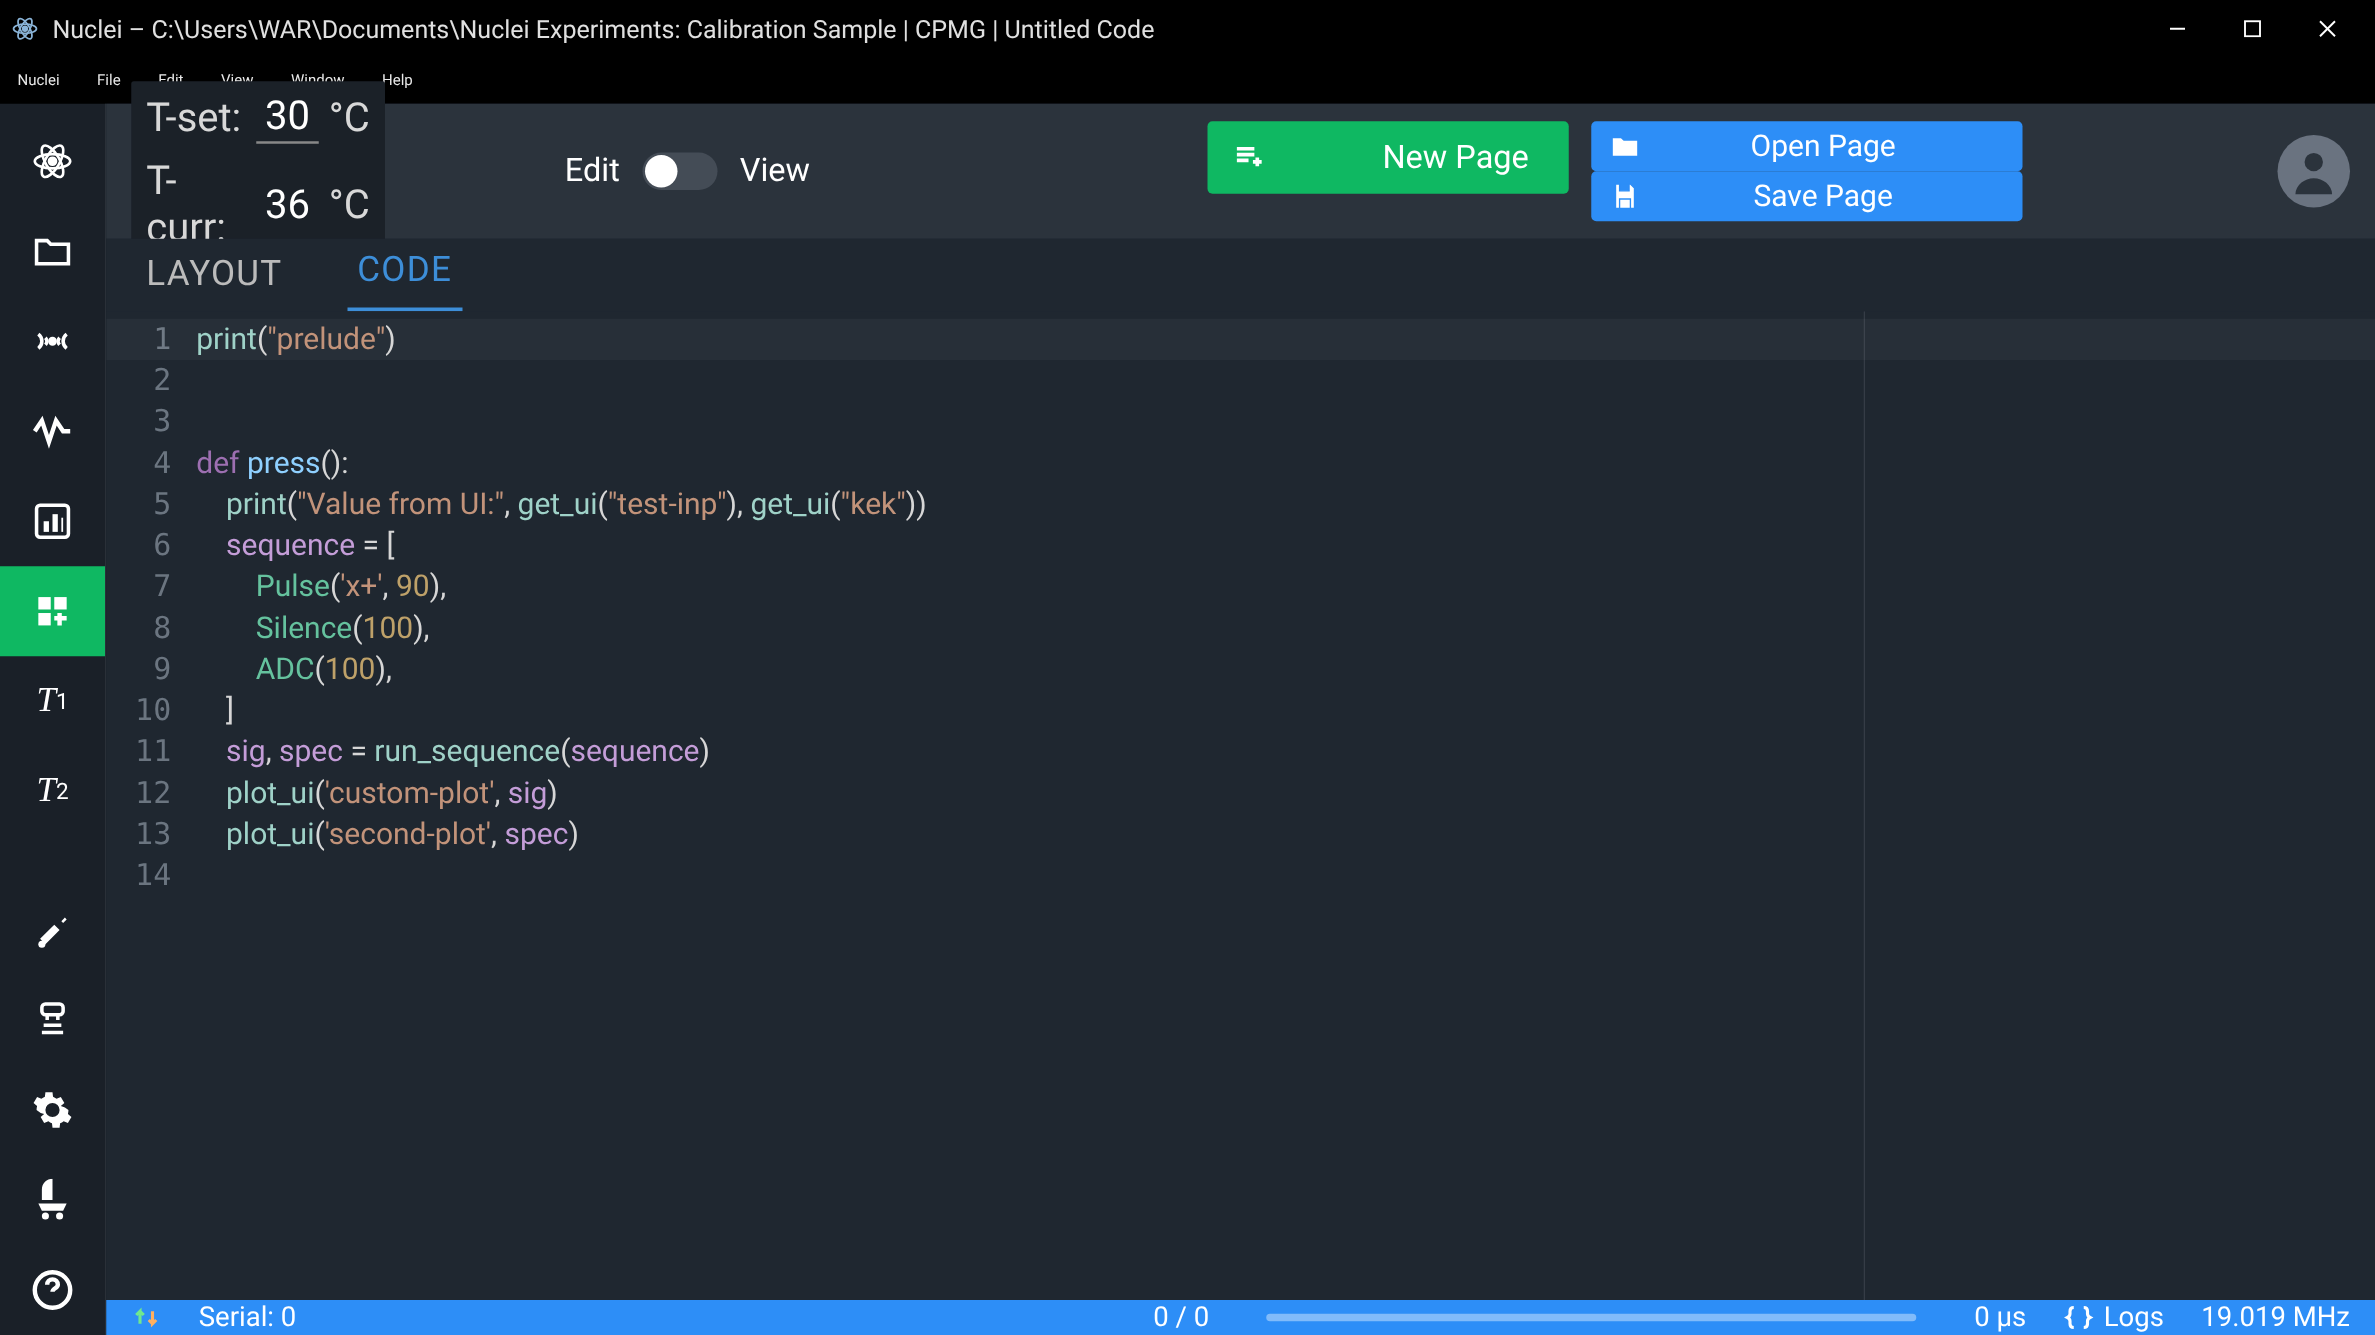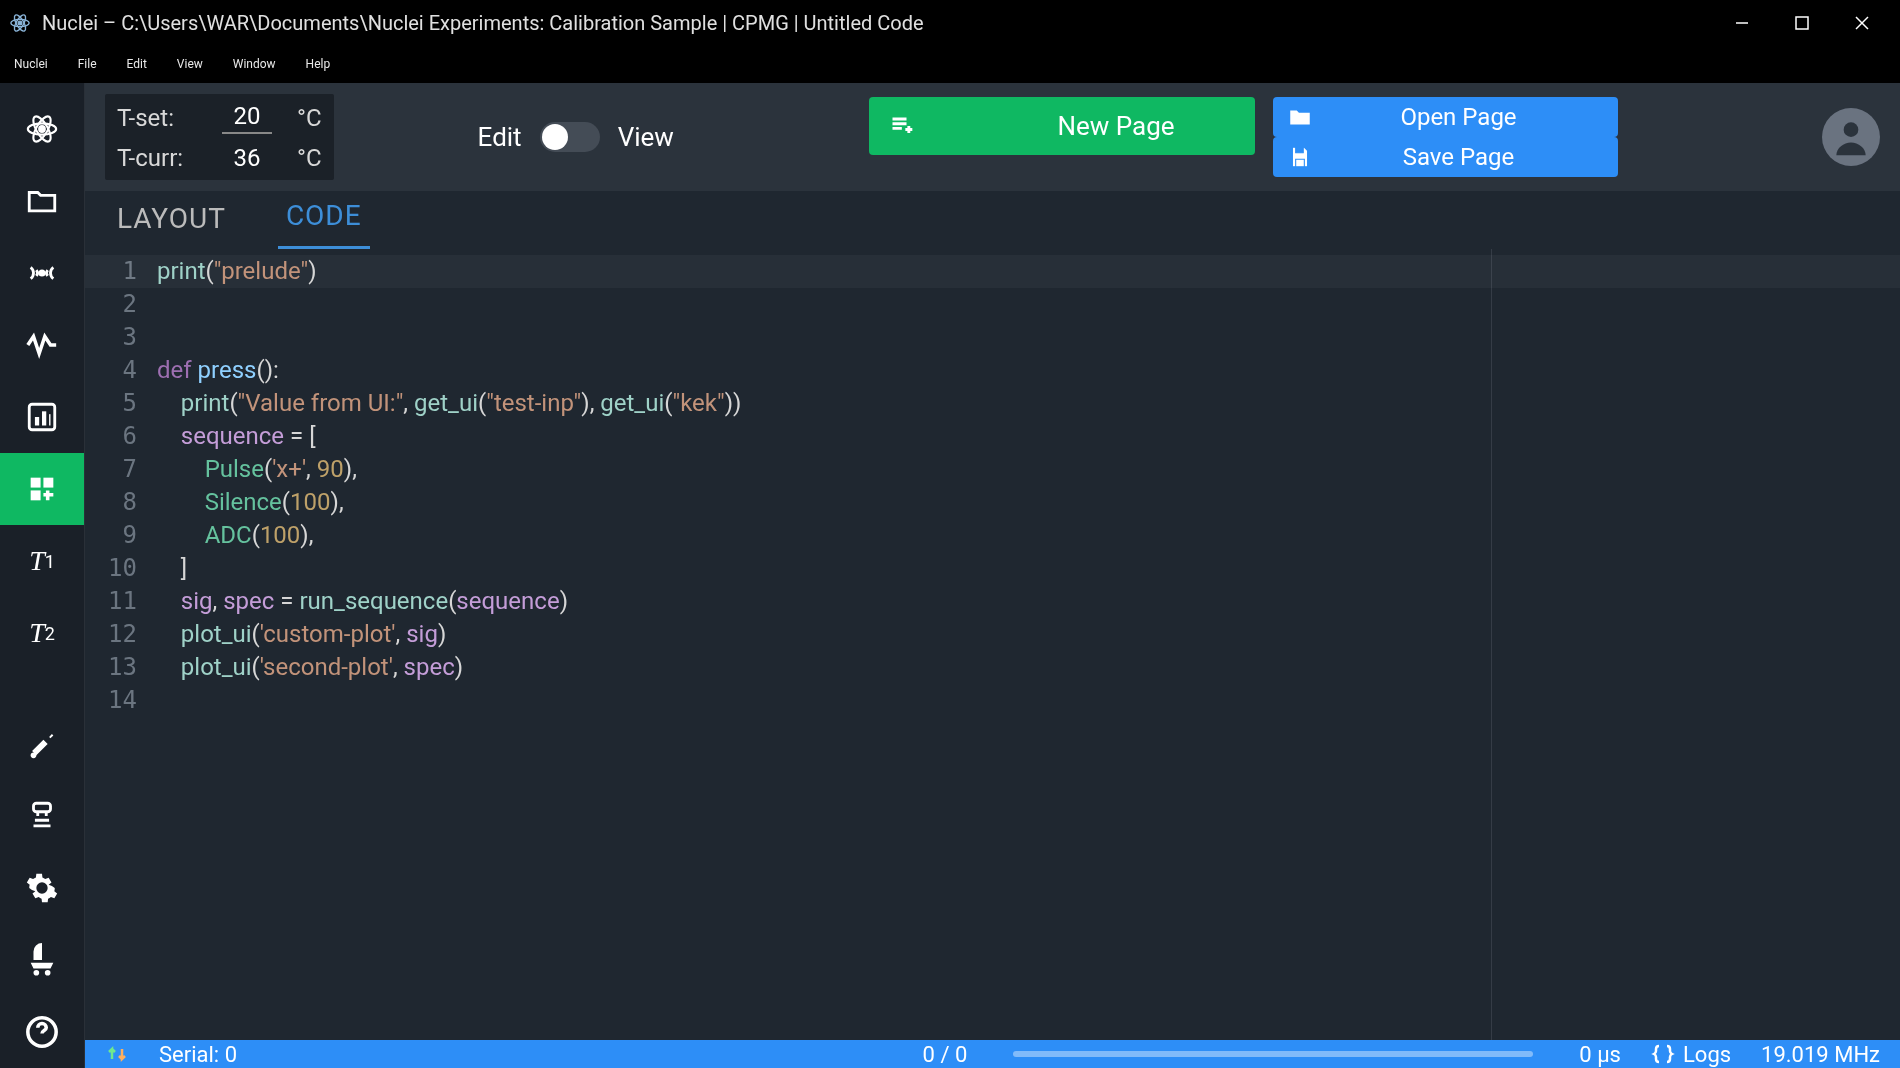--- a/index.html
+++ b/index.html
@@ -27,30 +27,30 @@
 .sidebar-item.t1t2 { font-family: Georgia, serif; font-size: 28px; font-style: italic; color: #fff; }
 .sidebar-item.t1t2 sub { font-size: 18px; font-style: normal; vertical-align: sub; }
 .sidebar-spacer { flex: 1; }
 
 
 .content { flex: 1; display: flex; flex-direction: column; background: #1f2730; min-width: 0; }
 
 
 .topbar { height: 108px; background: #2b333c; display: flex; align-items: center; padding: 8px 20px; gap: 24px; }
 .temp-group { display: flex; flex-direction: column; gap: 10px; background: #1b2128; padding: 8px 12px; border-radius: 2px; }
-.temp-row { display: flex; align-items: center; gap: 25px; font-size: 24px; }
+.temp-row { display: flex; align-items: center; gap: 8px; font-size: 32px; }
 .temp-label { color: #d8d8d8; width: 80px; }
 .temp-val { width: 50px; text-align: center; color: #fff; }
 .temp-row.editable .temp-val { border-bottom: 2px solid #888; padding-bottom: 2px; }
 .temp-unit { color: #d8d8d8; }
 .edit-view { display: flex; align-items: center; gap: 18px; font-size: 26px; color: #fff; margin-left: 120px; }
 .toggle { width: 60px; height: 30px; background: #444c56; border-radius: 15px; position: relative; cursor: pointer; }
 .toggle-knob { width: 26px; height: 26px; background: #fff; border-radius: 50%; position: absolute; top: 2px; left: 2px; }
 .topbar-buttons { display: flex; gap: 18px; align-items: stretch; margin-left: auto; }
-.btn-new-page { width: 386px; height: 58px; background: #0fb862; border-radius: 4px; display: flex; align-items: center; justify-content: center; gap: 80px; font-size: 26px; color: #fff; cursor: pointer; padding: 0 20px; }
+.btn-new-page { width: 289px; height: 58px; background: #0fb862; border-radius: 4px; display: flex; align-items: center; justify-content: center; gap: 80px; font-size: 26px; color: #fff; cursor: pointer; padding: 0 20px; }
 .btn-new-page svg { flex-shrink: 0; }
 .btn-new-page span { flex: 1; text-align: center; }
 .page-btns { display: flex; flex-direction: column; gap: 0; }
 .btn-page { width: 345px; height: 40px; background: #2d8ef7; border-radius: 4px; display: flex; align-items: center; padding: 0 14px; font-size: 24px; color: #fff; cursor: pointer; }
 .btn-page span { flex: 1; text-align: center; }
 .avatar { width: 58px; height: 58px; border-radius: 50%; background: #6a7380; display: flex; align-items: center; justify-content: center; margin-left: 180px; }
 
 
 .tabs { height: 58px; display: flex; align-items: end; padding: 0 24px; gap: 44px; background: #1f2730; }
 .tab { font-size: 28px; color: #bbb; padding: 14px 8px; cursor: pointer; letter-spacing: 1px; }
@@ -199,21 +199,21 @@
         </svg>
       </div>
   </div>
 
   <div class="content">
 
     <div class="topbar">
       <div class="temp-group">
         <div class="temp-row editable">
           <span class="temp-label">T-set:</span>
-          <span class="temp-val">20</span>
+          <span class="temp-val">30</span>
           <span class="temp-unit">°C</span>
         </div>
         <div class="temp-row">
           <span class="temp-label">T-curr:</span>
           <span class="temp-val">36</span>
           <span class="temp-unit">°C</span>
         </div>
       </div>
       <div class="edit-view">
         <span>Edit</span>

